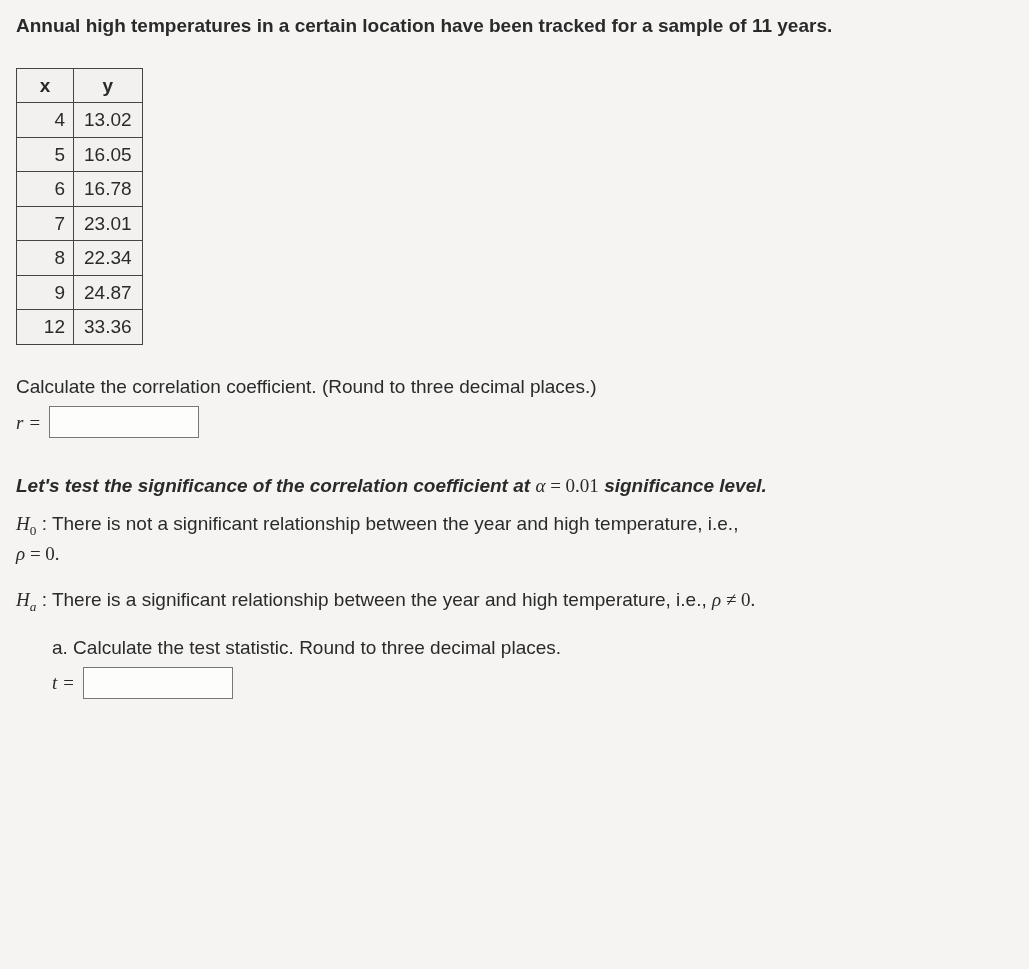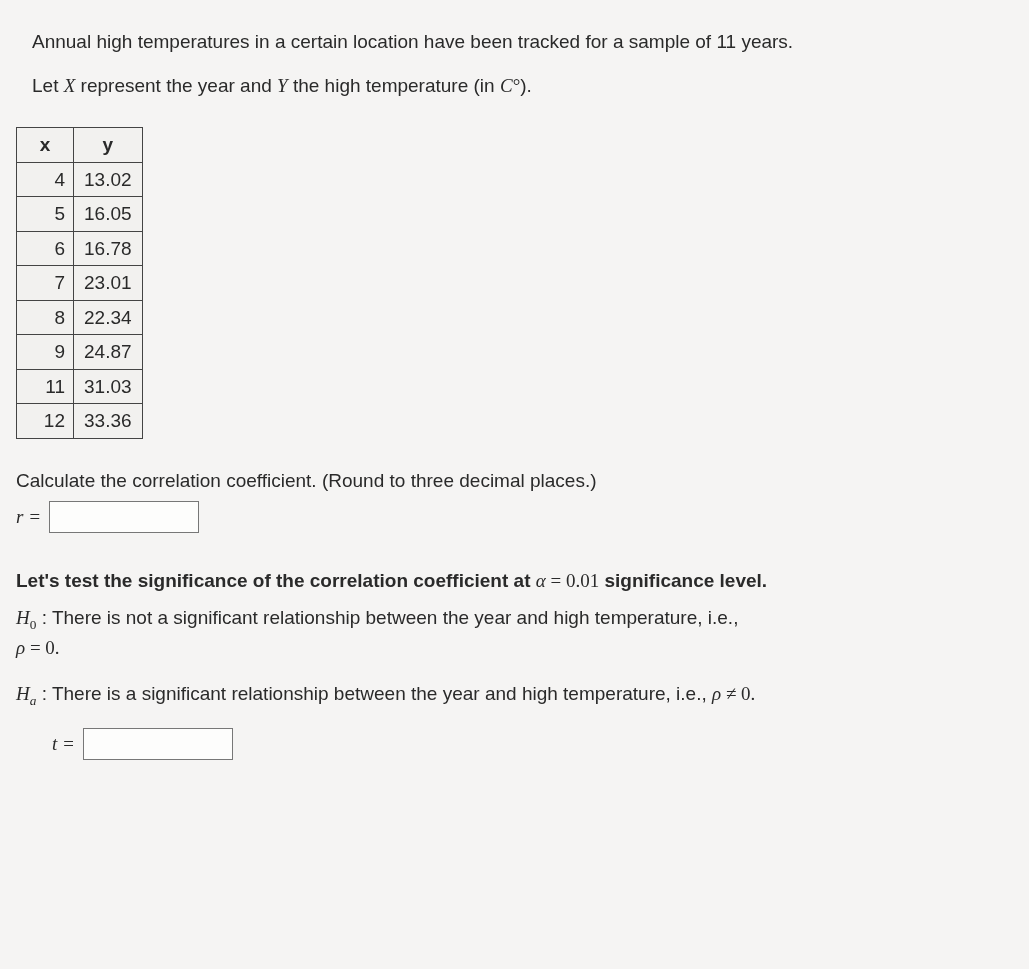--- a/index.html
+++ b/index.html
@@ -7,21 +7,21 @@
     padding: 12px 16px;
     font-family: Arial, Helvetica, sans-serif;
     background: #f5f4f3;
     color: #2a2a2a;
     font-size: 19px;
     line-height: 1.45;
     width: 1029px;
     box-sizing: border-box;
   }
   .intro { margin-bottom: 28px; }
-  .intro p { margin: 16px; }
+  .intro p { margin: 0; font-weight: bold; }
   .math-i { font-family: "Times New Roman", serif; font-style: italic; }
   .math-r { font-family: "Times New Roman", serif; }
   table.data {
     border-collapse: collapse;
     margin-bottom: 28px;
   }
   table.data th, table.data td {
     border: 1px solid #444;
     padding: 3px 10px;
     text-align: left;
@@ -29,21 +29,21 @@
     background: #f2f1ef;
     min-width: 36px;
   }
   table.data th {
     text-align: center;
     font-weight: bold;
   }
   table.data td.x { text-align: right; padding-right: 8px;}
   .prompt { margin: 8px 0 6px 0; }
   .italic { }
-  .bolditalic { font-weight: bold; }
+  .bolditalic { font-style: italic; font-weight: bold; }
   .answer-row {
     display: flex;
     align-items: center;
     gap: 8px;
     margin-bottom: 34px;
   }
   .answer-row .label { font-family: "Times New Roman", serif; font-style: italic; }
   input.answer {
     width: 140px;
     height: 26px;
@@ -56,23 +56,20 @@
   .hyp { margin: 10px 0 18px 0; }
   .sub { font-size: 0.7em; vertical-align: sub; }
   .indent { padding-left: 36px; }
 </style>
 </head>
 <body>
 
 <div class="intro">
   <p>
     <span>Annual high temperatures in a certain location have been tracked for a sample of 11 years.</span>
-  </p>
-  <p>
-    <span>Let </span><span class="math-i">X</span><span> represent the year and </span><span class="math-i">Y</span><span> the high temperature (in </span><span class="math-i">C</span><span class="math-r">°</span><span>).</span>
   </p>
 </div>
 
 <table class="data">
   <thead>
     <tr>
       <th>x</th>
       <th>y</th>
     </tr>
   </thead>
@@ -95,24 +92,20 @@
       </tr>
       <tr>
         <td class="x">8</td>
         <td>22.34</td>
       </tr>
       <tr>
         <td class="x">9</td>
         <td>24.87</td>
       </tr>
       <tr>
-        <td class="x">11</td>
-        <td>31.03</td>
-      </tr>
-      <tr>
         <td class="x">12</td>
         <td>33.36</td>
       </tr>
     </tbody>
 </table>
 
 <div class="prompt">
   <span>Calculate the correlation coefficient. </span><span class="italic">(Round to three decimal places.)</span>
 </div>
 <div class="answer-row">
@@ -127,17 +120,20 @@
 <div class="hyp">
   <span class="math-i">H</span><span class="math-r sub">0</span><span> : </span><span>There is not a significant relationship between the year and high temperature, i.e.,</span><br>
   <span class="math-i">ρ</span><span class="math-r"> = </span><span class="math-r">0.</span>
 </div>
 
 <div class="hyp">
   <span class="math-i">H</span><span class="math-i sub">a</span><span> : </span><span>There is a significant relationship between the year and high temperature, i.e., </span><span class="math-i">ρ</span><span class="math-r"> ≠ </span><span class="math-r">0.</span>
 </div>
 
 <div class="indent">
+  <div class="prompt">
+    <span>a. Calculate the test statistic. </span><span class="italic">Round to three decimal places.</span>
+  </div>
   <div class="answer-row" style="margin-bottom:4px;">
     <span class="label"><span class="math-i">t</span><span class="math-r"> =</span></span>
     <input class="answer" type="text" style="">
   </div>
 </div>
 
 </body></html>

